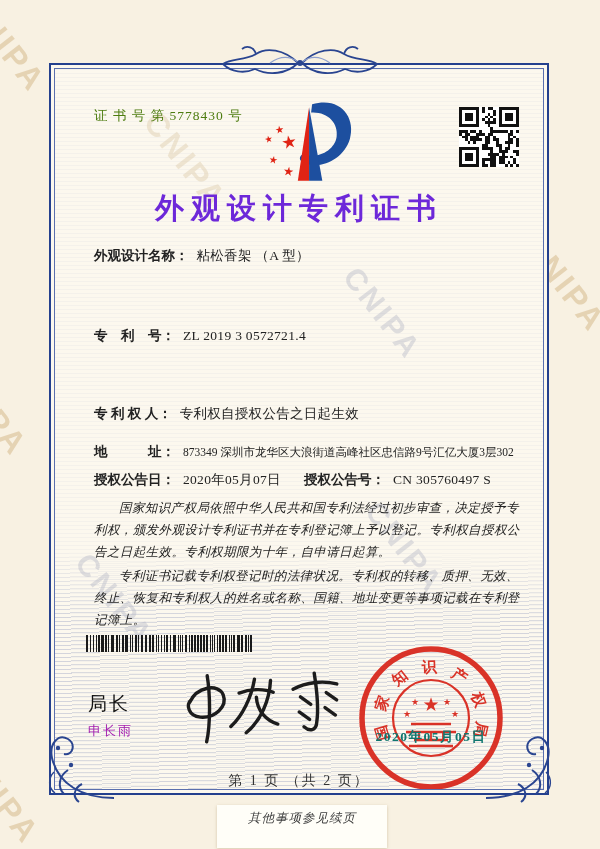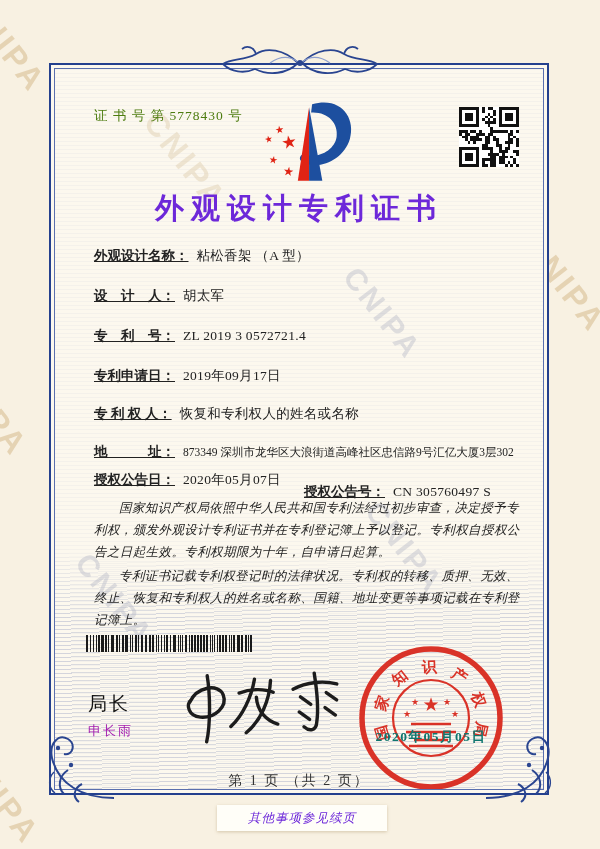--- a/index.html
+++ b/index.html
@@ -27,24 +27,24 @@
 
   .content{position:absolute;inset:0;z-index:3;}
 
   .cert-no{position:absolute;left:39px;top:38px;font-size:13.5px;color:#4d7c0f;letter-spacing:1px;}
   .logo{position:absolute;left:200px;top:26px;width:102px;height:92px;}
   .qr{position:absolute;left:404px;top:38px;width:60px;height:60px;}
   .title{position:absolute;left:0;top:120px;width:100%;text-align:center;
          font-size:29px;font-weight:bold;color:#6d28d9;letter-spacing:7px;}
 
   .field-row{position:absolute;left:39px;width:440px;white-space:nowrap;font-size:13.5px;color:#222;}
-  .field-row .lbl{font-weight:bold;margin-right:8px;text-decoration:underline;}
+  .field-row .lbl{font-weight:bold;margin-right:8px;}
   .field-row .val{letter-spacing:.3px;}
   .field-row .val.small{font-size:11.5px;letter-spacing:0;}
-  .pair2{position:absolute;left:210px;top:12px;}
+  .pair2{position:absolute;left:210px;top:0;}
 
   .paras{position:absolute;left:39px;top:428px;width:430px;color:#222;}
   .paras p{margin:0 0 2px 0;font-size:12.5px;line-height:22px;font-style:italic;
            text-indent:2em;letter-spacing:.4px;}
 
   .barcode{position:absolute;left:31px;top:566px;width:168px;height:17px;}
   .officer-title{position:absolute;left:33px;top:622px;font-family:"Liberation Sans","DejaVu Sans",sans-serif;
                  font-size:19px;color:#111;letter-spacing:2px;}
   .officer-name{position:absolute;left:33px;top:653px;font-family:"Liberation Sans","DejaVu Sans",sans-serif;
                 font-size:13px;color:#a21caf;letter-spacing:2px;}
@@ -55,23 +55,23 @@
              color:#0f766e;font-weight:bold;font-size:13.5px;letter-spacing:1.5px;z-index:4;}
 
   .page-line{position:absolute;left:0;top:703px;width:100%;text-align:center;
              font-size:14px;color:#333;letter-spacing:2px;}
 
   .ornament-top{position:absolute;left:210px;top:41px;width:180px;height:44px;z-index:3;}
   .corner{position:absolute;width:84px;height:84px;z-index:3;}
   .corner.bl{left:34px;top:720px;}
   .corner.br{left:482px;top:720px;transform:scaleX(-1);}
 
-  .cont-tab{position:absolute;left:217px;top:805px;width:170px;height:26px;line-height:26px;
+  .cont-tab{position:absolute;left:217px;top:805px;width:170px;height:43px;line-height:26px;
             text-align:center;background:#fffef8;box-shadow:0 1px 3px rgba(150,120,70,.35);
-            font-size:12.5px;font-style:italic;color:#6d28d9;letter-spacing:1px;z-index:2;}
+            font-size:12.5px;font-style:italic;color:#404040;letter-spacing:1px;z-index:2;}
 </style>
 </head>
 <body>
 
 <div class="page">
 
   <span class="wm tan" style="left:-16px;top:-12px;">CNIPA</span>
   <span class="wm tan" style="left:544px;top:228px;">CNIPA</span>
   <span class="wm tan" style="left:-34px;top:352px;">CNIPA</span>
   <span class="wm tan" style="left:-22px;top:740px;">CNIPA</span>
@@ -238,31 +238,25 @@
             <rect x="0" y="14" width="7" height="7" fill="#111"></rect>
             <rect x="1" y="15" width="5" height="5" fill="#fff"></rect>
             <rect x="2" y="16" width="3" height="3" fill="#111"></rect>
           </svg>
 
         <div class="title">外观设计专利证书</div>
 
         <div class="field-row" style="top:178px">
           <span class="lbl">外观设计名称：</span><span class="val">粘松香架 （A 型）</span>
         </div>
-        <div class="field-row" style="top:218px">
-          <span class="lbl">设　计　人：</span><span class="val">胡太军</span>
-        </div>
         <div class="field-row" style="top:258px">
           <span class="lbl">专　利　号：</span><span class="val">ZL 2019 3 0572721.4</span>
         </div>
-        <div class="field-row" style="top:298px">
-          <span class="lbl">专利申请日：</span><span class="val">2019年09月17日</span>
-        </div>
         <div class="field-row" style="top:336px">
-          <span class="lbl">专 利 权 人：</span><span class="val">恢复和专利权人的姓名或名称</span>
+          <span class="lbl">专 利 权 人：</span><span class="val">专利权自授权公告之日起生效</span>
         </div>
         <div class="field-row" style="top:374px">
           <span class="lbl">地　　　址：</span><span class="val small">873349 深圳市龙华区大浪街道高峰社区忠信路9号汇亿大厦3层302</span>
         </div>
         <div class="field-row" style="top:402px">
           <span class="lbl">授权公告日：</span><span class="val">2020年05月07日</span>
           <span class="pair2">
             <span class="lbl">授权公告号：</span><span class="val">CN 305760497 S</span>
           </span>
         </div>

